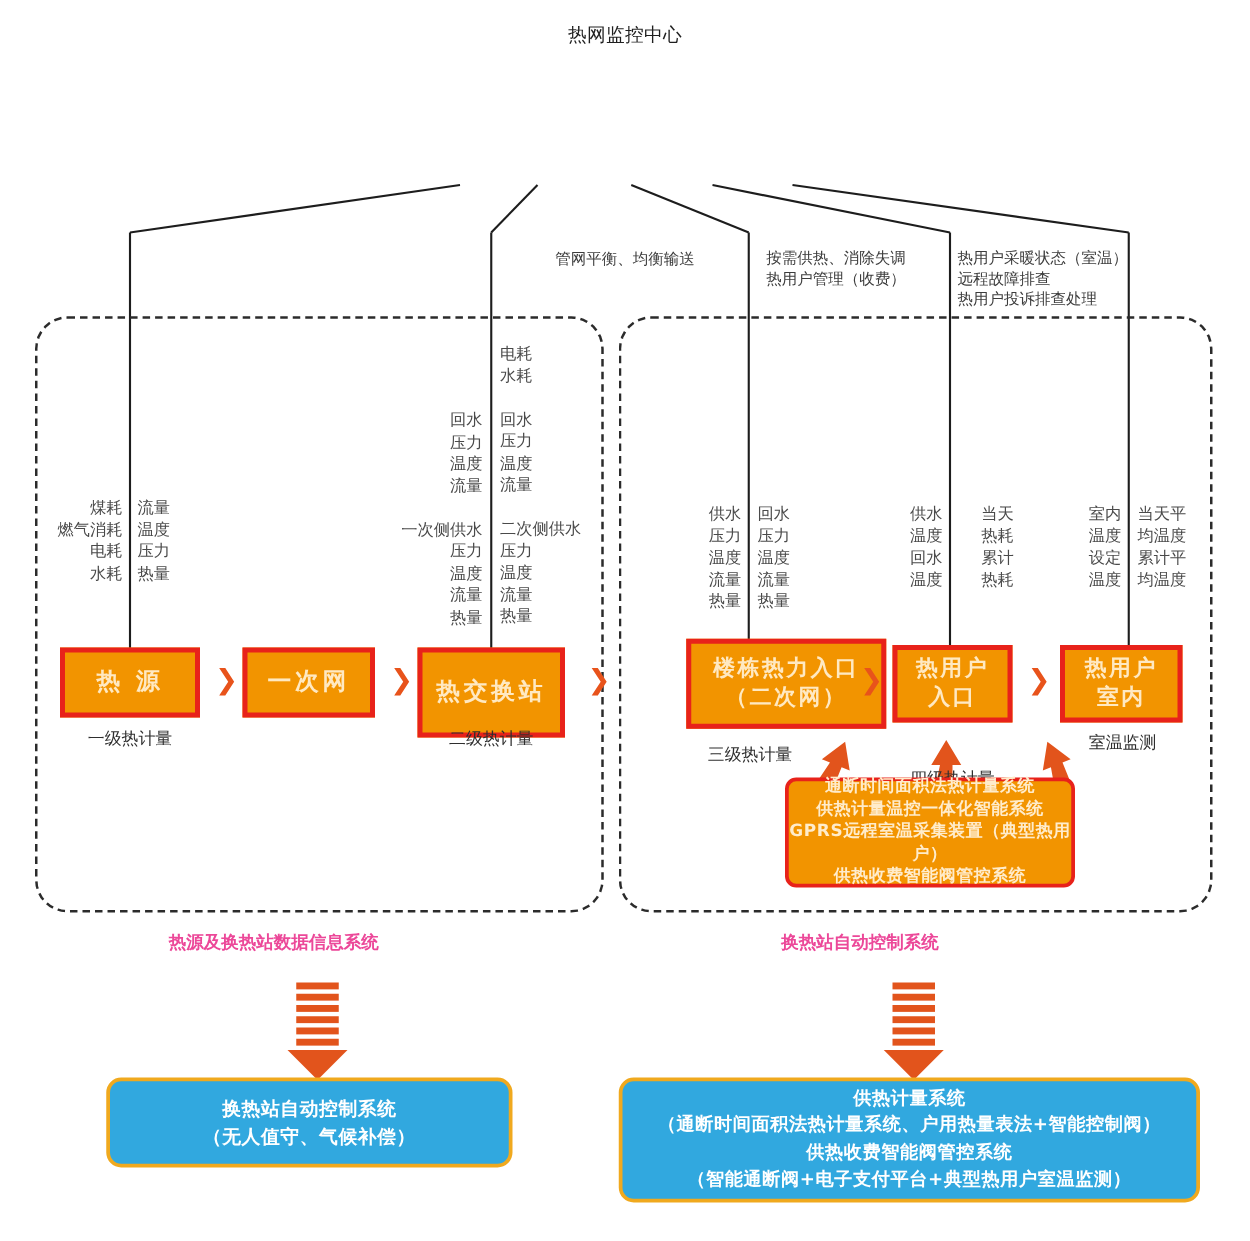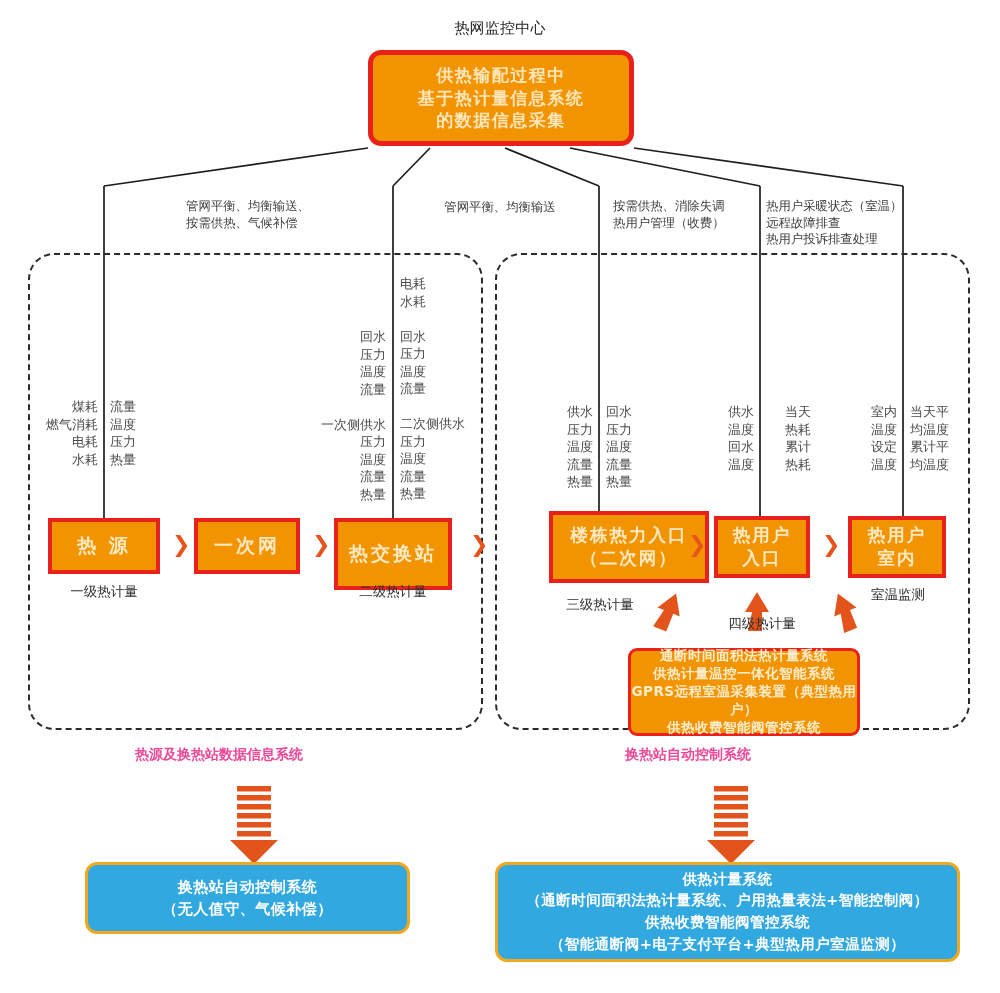--- a/index.html
+++ b/index.html
@@ -111,23 +111,20 @@
 
   svg.overlay { position: absolute; left: 0; top: 0; width: 1000px; height: 993px; pointer-events: none; }
 </style>
 </head>
 <body>
 
 <div id="stage">
 
   <div class="abs plain center" style="left:400px; top:20px; width:200px; font-size:15px; color:#1f1f1f;">热网监控中心</div>
 
-  <div class="abs obox title-box" style="left:368px; top:50px; width:266px; height:96px;">供热输配过程中
-基于热计量信息系统
-的数据信息采集</div>
 
   <svg class="overlay">
 
     <path d="M 368 148 L 104 186" stroke="#1d1d1d" stroke-width="1.7" fill="none"></path>
     <path d="M 430 148 L 393 186" stroke="#1d1d1d" stroke-width="1.7" fill="none"></path>
     <path d="M 505 148 L 599 186" stroke="#1d1d1d" stroke-width="1.7" fill="none"></path>
     <path d="M 570 148 L 760 186" stroke="#1d1d1d" stroke-width="1.7" fill="none"></path>
     <path d="M 634 148 L 903 186" stroke="#1d1d1d" stroke-width="1.7" fill="none"></path>
 
     <path d="M 104 186 L 903 186" stroke="#1d1d1d" stroke-width="1.6" fill="none" opacity="0"></path>
@@ -138,22 +135,20 @@
     <line x1="760" y1="186" x2="760" y2="520" stroke="#1d1d1d" stroke-width="1.7"></line>
     <line x1="903" y1="186" x2="903" y2="520" stroke="#1d1d1d" stroke-width="1.7"></line>
 
     <g fill="#e2541c">
       <path d="M 660 631 L 674 631 L 674 612 L 681 612 L 669 592 L 657 612 L 664 612 Z" transform="rotate(22 669 611)"></path>
       <path d="M 748 631 L 762 631 L 762 612 L 769 612 L 757 592 L 745 612 L 752 612 Z"></path>
       <path d="M 836 631 L 850 631 L 850 612 L 857 612 L 845 592 L 833 612 L 840 612 Z" transform="rotate(-22 845 611)"></path>
     </g>
   </svg>
 
-  <div class="abs branch-label" style="left:186px; top:198px; width:210px;">管网平衡、均衡输送、
-按需供热、气候补偿</div>
   <div class="abs branch-label center" style="left:420px; top:199px; width:160px;">管网平衡、均衡输送</div>
   <div class="abs branch-label" style="left:613px; top:198px; width:150px;">按需供热、消除失调
 热用户管理（收费）</div>
   <div class="abs branch-label" style="left:766px; top:198px; width:160px;">热用户采暖状态（室温）
 远程故障排查
 热用户投诉排查处理</div>
 
   <div class="abs dashed-rect" style="left:28px; top:253px; width:455px; height:477px;"></div>
   <div class="abs dashed-rect" style="left:495px; top:253px; width:475px; height:477px;"></div>
 
@@ -242,21 +237,21 @@
   <div class="abs obox stage-box small" style="left:714px; top:516px; width:96px; height:62px;">热用户
 入口</div>
   <div class="abs caption" style="left:694px; top:614px; width:136px;">四级热计量</div>
 
   <div class="abs chev" style="left:822px; top:534px; font-size:22px;">❯</div>
 
   <div class="abs obox stage-box small" style="left:848px; top:516px; width:98px; height:62px;">热用户
 室内</div>
   <div class="abs caption" style="left:830px; top:585px; width:136px;">室温监测</div>
 
-  <div class="abs obox systems-box" style="left:628px; top:622px; width:232px; height:88px;margin-top:26px;">通断时间面积法热计量系统
+  <div class="abs obox systems-box" style="left:628px; top:622px; width:232px; height:88px;">通断时间面积法热计量系统
 供热计量温控一体化智能系统
 GPRS远程室温采集装置（典型热用户）
 供热收费智能阀管控系统</div>
 
   <div class="abs section-caption" style="left:135px; top:745px; width:240px;">热源及换热站数据信息系统</div>
   <div class="abs section-caption" style="left:625px; top:745px; width:220px;">换热站自动控制系统</div>
 
   <svg class="overlay">
     <g fill="#e2541c">
 

